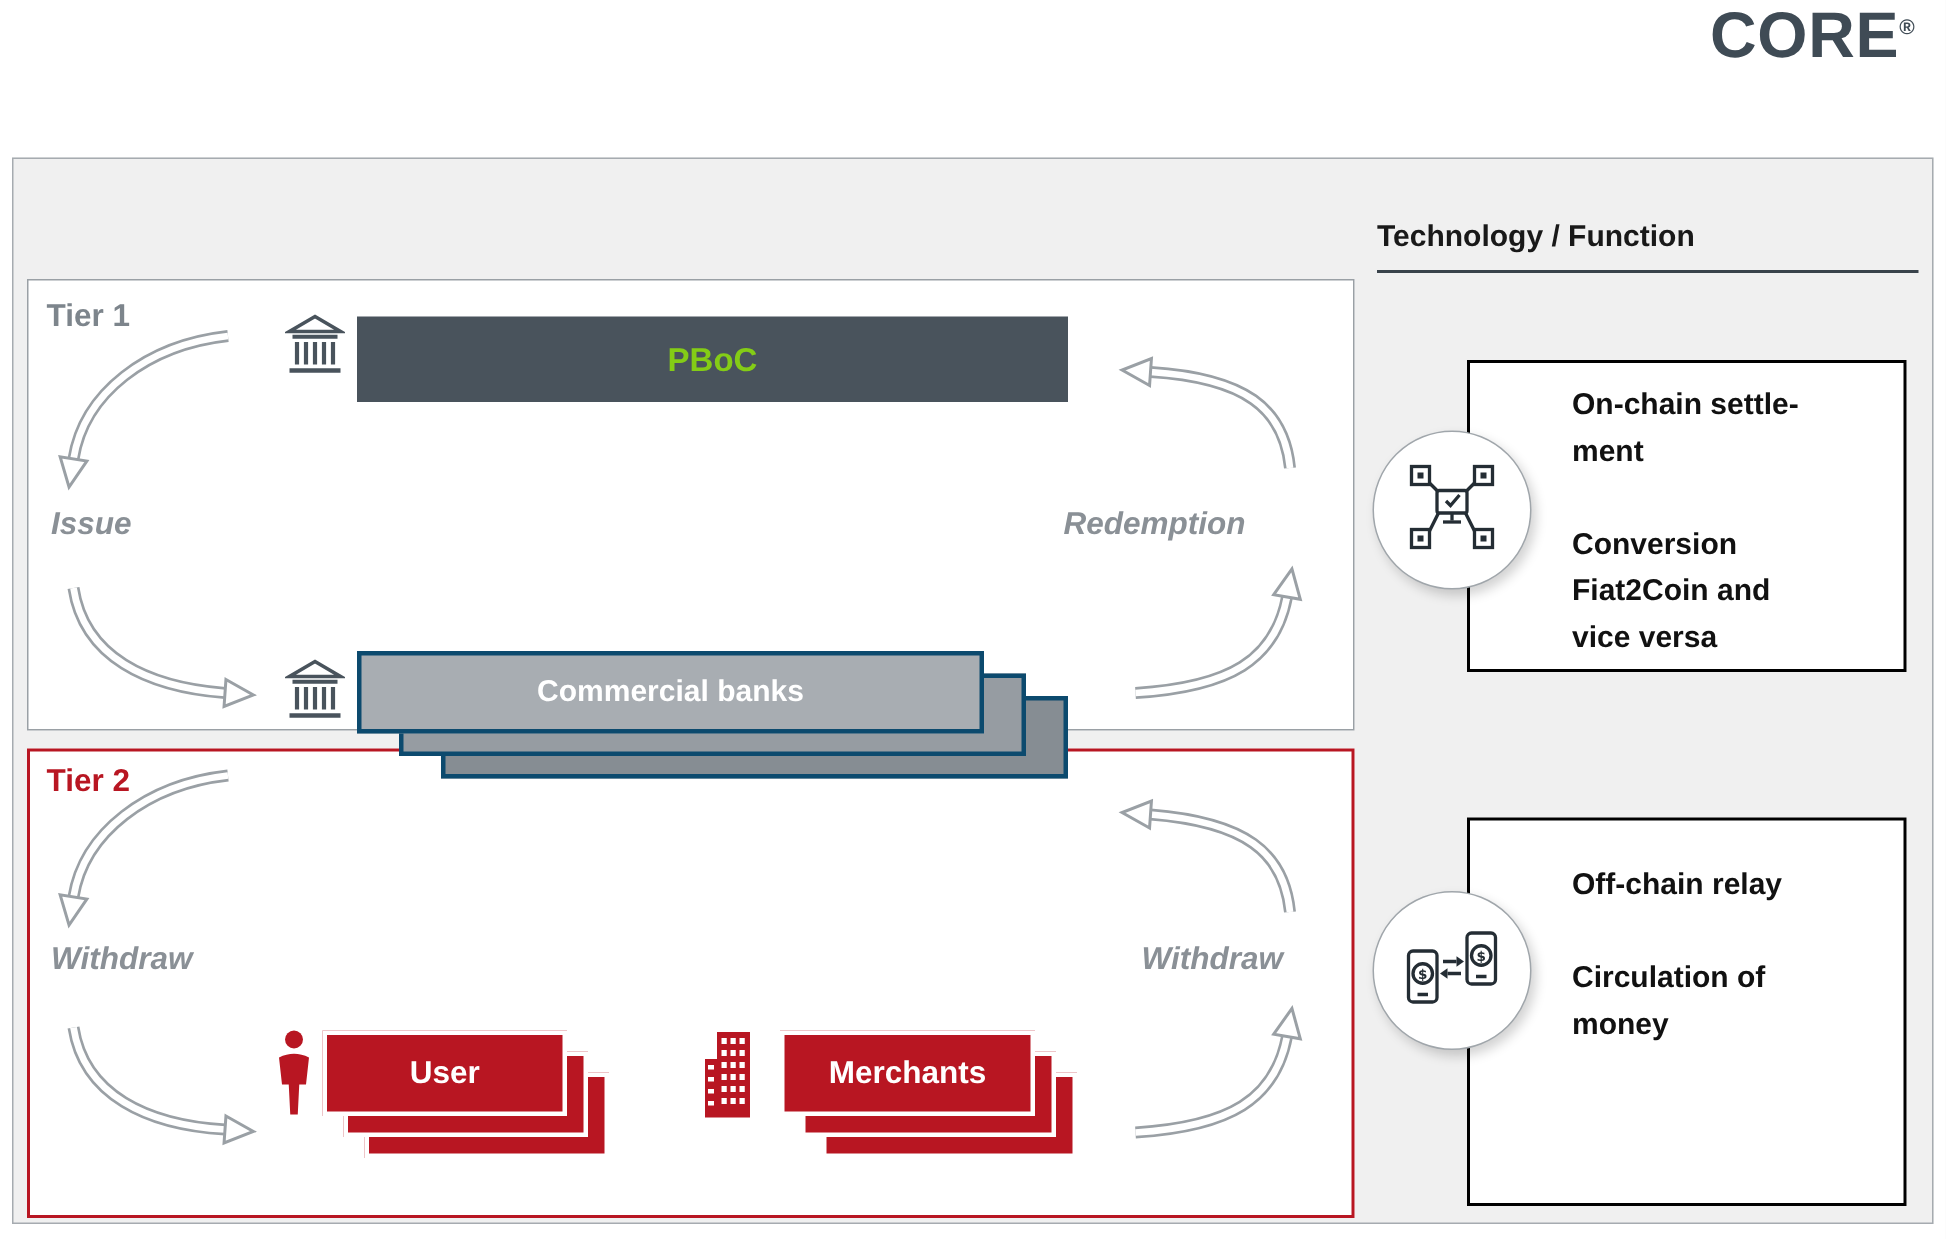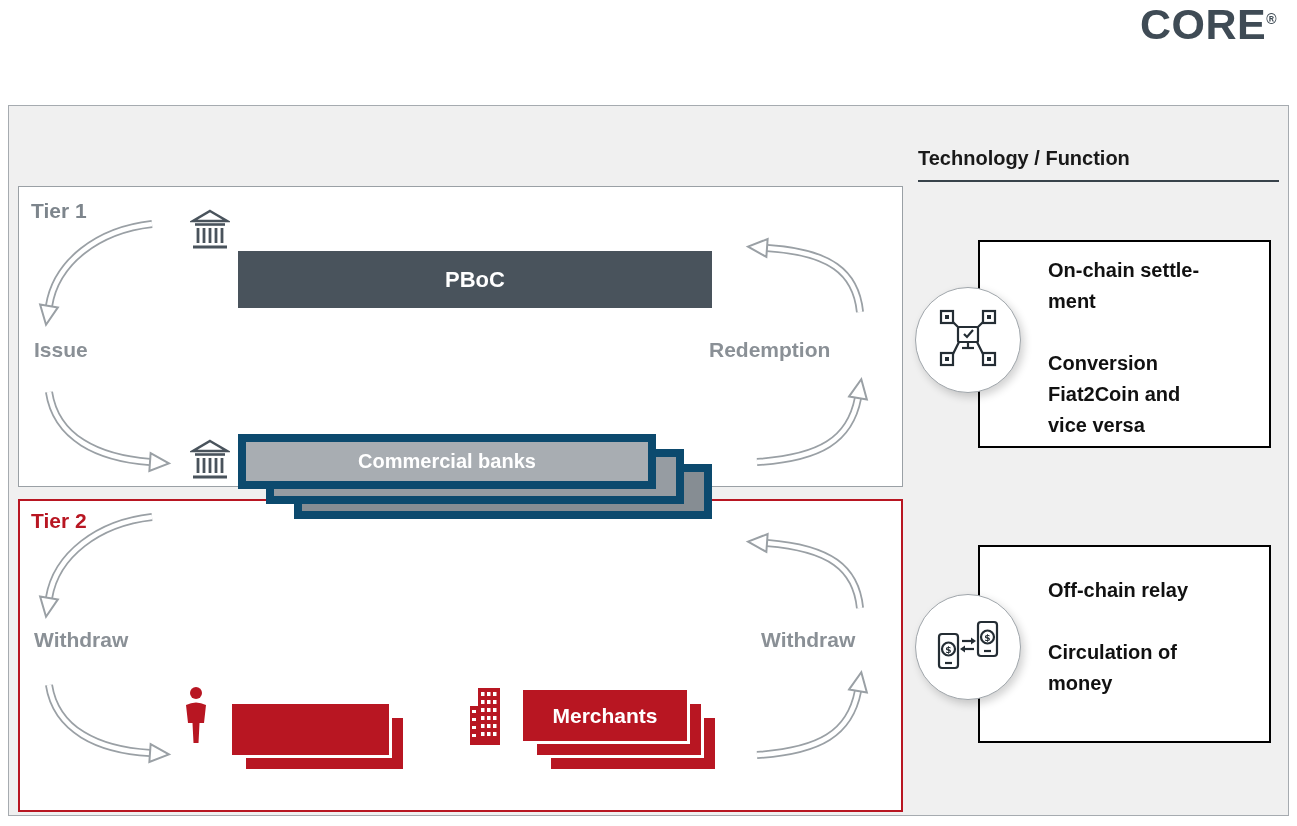--- a/index.html
+++ b/index.html
@@ -23,32 +23,32 @@
   
   .tier1-box { position:absolute; left:18px; top:186px; width:885px; height:301px;
                background:#ffffff; border:1px solid #9aa0a5; z-index:1; }
   .tier2-box { position:absolute; left:18px; top:499px; width:885px; height:313px;
                background:#ffffff; border:2px solid #b81622; z-index:1; }
 
   .tier-label { position:absolute; font-size:21px; font-weight:bold; z-index:6; }
   .tier1-label { left:31px; top:199px; color:#7d858c; }
   .tier2-label { left:31px; top:509px; color:#b81622; }
 
-  .flow-label { position:absolute; font-size:21px; font-weight:bold; color:#8a9096; z-index:6; }
+  .flow-label { position:absolute; font-size:21px; font-weight:bold; color:#8a9096; z-index:6;font-style:italic; }
   .issue-label      { left:34px;  top:338px; }
   .redemption-label { left:709px; top:338px; }
   .withdraw-label   { left:34px;  top:628px; }
   .deposit-label    { left:761px; top:628px; }
 
   
   .bar { position:absolute; display:flex; align-items:center; justify-content:center;
-         color:#ffffff; font-weight:bold; z-index:5;margin-top:40px; }
+         color:#84cc16; font-weight:bold; z-index:5; }
   .pboc-bar { left:238px; top:211px; width:474px; height:57px; background:#49535c; font-size:22px; }
 
-  .cb-layer { position:absolute; width:418px; height:55px; border:8px solid #0c4a6e; z-index:5; }
+  .cb-layer { position:absolute; width:418px; height:55px; border:3px solid #0c4a6e; z-index:5; }
   .cb3 { left:294px; top:464px; background:#868d93; }
   .cb2 { left:266px; top:449px; background:#969ca2; }
   .cb1 { left:238px; top:434px; background:#a8adb2; display:flex; align-items:center;
          justify-content:center; color:#fff; font-weight:bold; font-size:20px; }
 
   .red-layer { position:absolute; height:57px; border:3px solid #ffffff; background:#b81622; z-index:5; }
   .u3 { left:243px; top:715px; width:163px; }
   .u2 { left:229px; top:701px; width:163px; }
   .u1 { left:215px; top:687px; width:163px; display:flex; align-items:center; justify-content:center;
         color:#fff; font-weight:bold; font-size:21px; }
@@ -67,21 +67,21 @@
   .arrows { position:absolute; left:0; top:0; z-index:4; pointer-events:none; }
   .arc-outer { fill:none; stroke:#9aa0a5; stroke-width:8; }
   .arc-inner { fill:none; stroke:#ffffff; stroke-width:4.5; }
   .ahead { fill:#ffffff; stroke:#9aa0a5; stroke-width:2; }
 
   
   .tech-card { position:absolute; width:293px; background:#ffffff; border:2px solid #000000;
                padding-left:68px; padding-right:10px; font-size:20px; font-weight:bold;
                color:#111111; z-index:3; }
   .tech-card-1 { left:978px; top:240px; height:208px; padding-top:13px; }
-  .tech-card-2 { left:978px; top:545px; height:198px; padding-top:28px; }
+  .tech-card-2 { left:978px; top:545px; height:259px; padding-top:28px; }
   .card-line { min-height:31px; line-height:31px; }
 
   .tech-circle { position:absolute; width:106px; height:106px; border-radius:50%;
                  background:#ffffff; border:1px solid #a0a6ab;
                  box-shadow:3px 4px 8px rgba(0,0,0,0.18);
                  display:flex; align-items:center; justify-content:center; z-index:6; }
   .circle-1 { left:915px; top:287px; }
   .circle-2 { left:915px; top:594px; }
 </style>
 </head>
@@ -142,20 +142,21 @@
   <div class="cb-layer cb1">Commercial banks</div>
 
   <span class="icon-abs person-icon">
     <svg width="28" height="58" viewBox="0 0 28 58">
       <circle cx="14" cy="7" r="6" fill="#b81622"></circle>
       <path d="M4,19 Q14,14 24,19 L22,37 H17.5 L16.5,57 H11.5 L10.5,37 H6 Z" fill="#b81622"></path>
     </svg>
   </span>
   <div class="red-layer u3"></div>
   <div class="red-layer u2"></div>
+  <div class="red-layer u1">User</div>
 
   <span class="icon-abs building-icon">
     <svg width="36" height="58" viewBox="0 0 36 58">
       <rect x="10" y="0" width="22" height="57" fill="#b81622"></rect>
       <rect x="2" y="18" width="8" height="39" fill="#b81622"></rect>
       <g fill="#ffffff">
         <rect x="13" y="4" width="3.5" height="4"></rect>
           <rect x="19" y="4" width="3.5" height="4"></rect>
           <rect x="25" y="4" width="3.5" height="4"></rect>
         <rect x="13" y="12" width="3.5" height="4"></rect>

